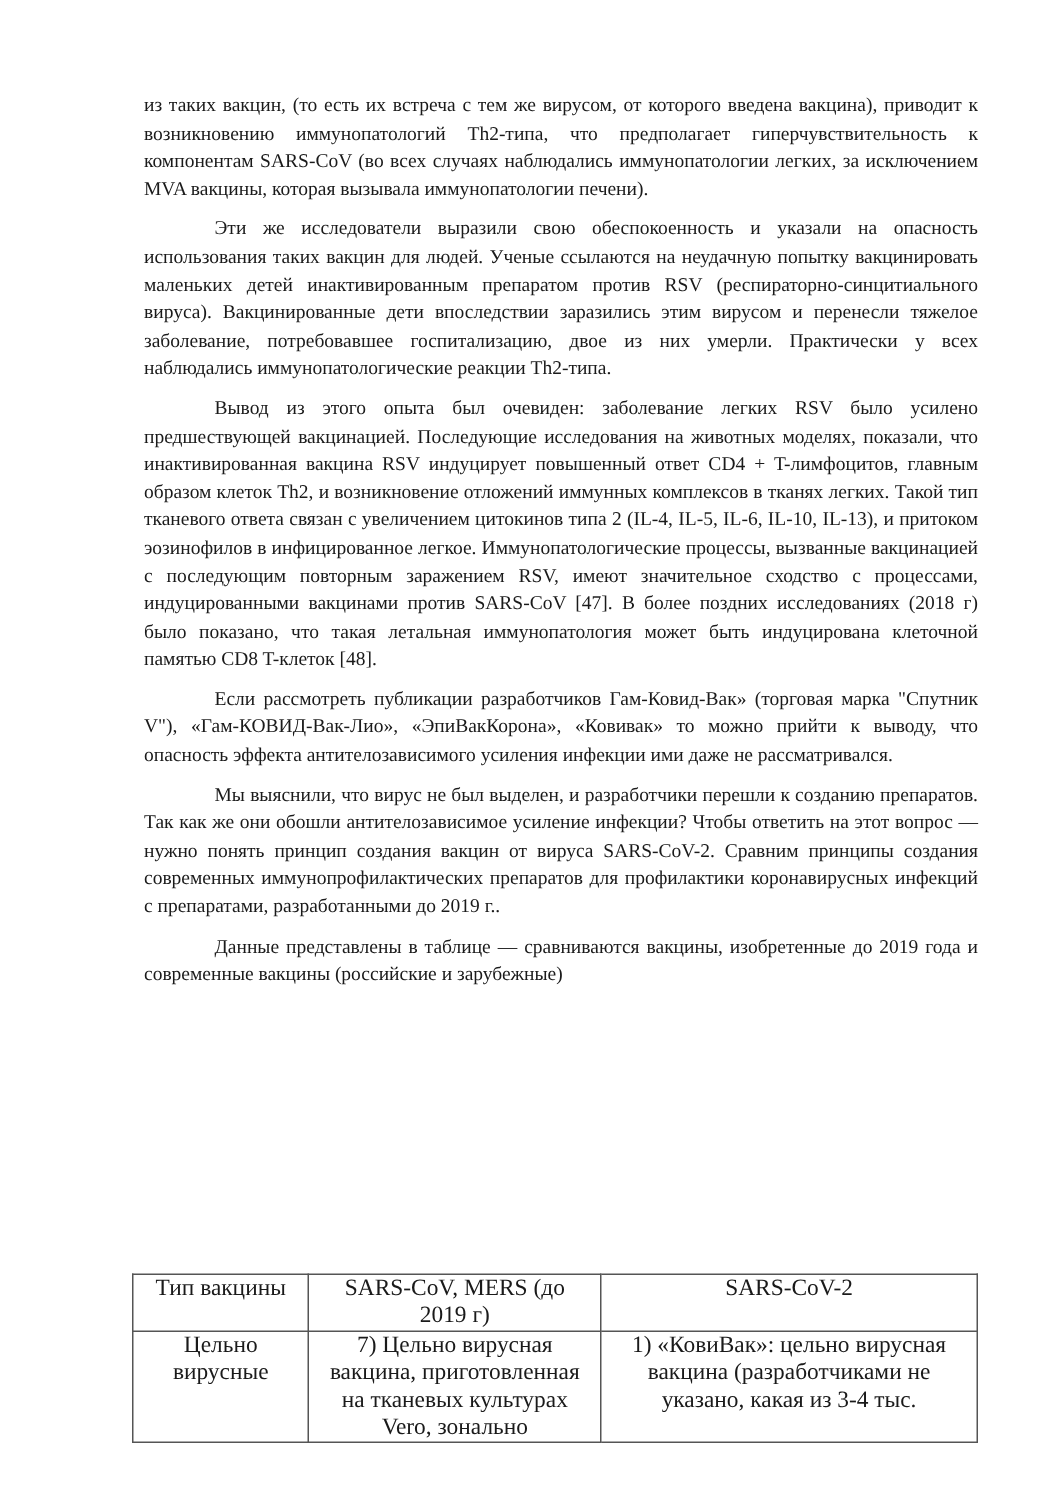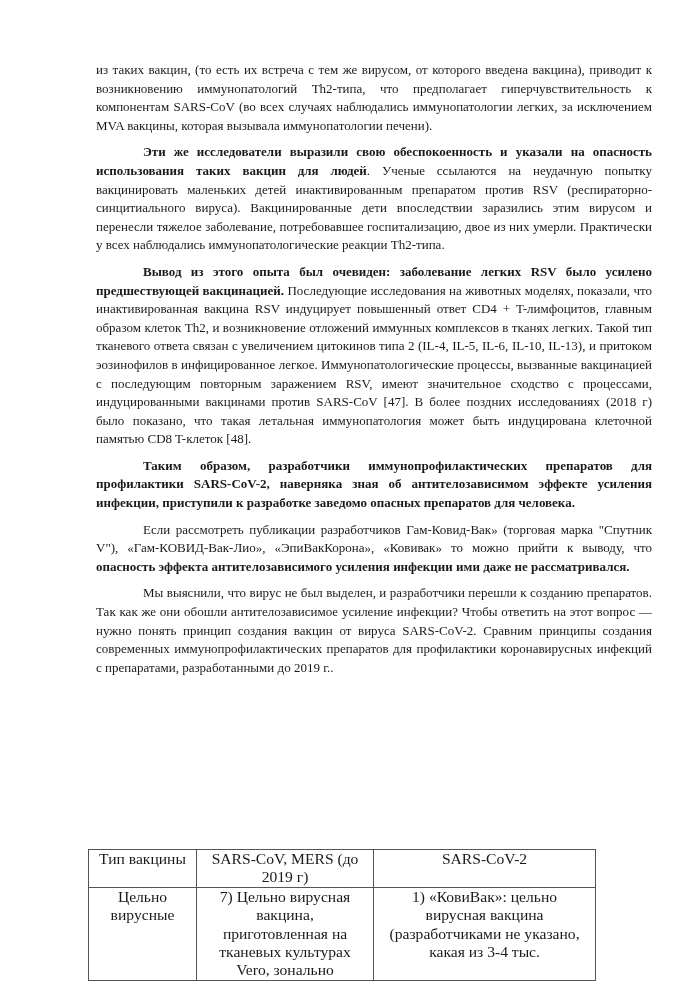--- a/index.html
+++ b/index.html
@@ -6,39 +6,39 @@
     body {
       width: 700px; height: 990px; position: relative; overflow: hidden;
       font-family: "Liberation Serif", serif; color: #1a1a1a;
     }
     .page {
       position: absolute; left: 96px; top: 61px; width: 556px;
       font-size: 13px; line-height: 18.6px;
     }
     .p { margin: 0 0 8px 0; text-align: justify; text-indent: 0; }
     .p.indent { text-indent: 47px; }
-    .b { font-weight: bold; }
+    .b { font-weight: normal; }
     .table-wrap { position: absolute; left: 88px; top: 849px; width: 564px; }
-    table { border-collapse: collapse; width: 508px; font-size: 15.6px; line-height: 18.4px; }
+    table { border-collapse: collapse; width: 564px; font-size: 15.6px; line-height: 18.4px; }
     td, th { border: 1.2px solid #555; padding: 0 6px; vertical-align: top; text-align: center; font-weight: normal; }
     th { text-align: center; }
     .c1 { width: 105px; }
     .c2 { width: 183px; }
     .c3 { width: 240px; margin-top: 12px; }
   </style>
 </head>
 <body>
 
 <div class="page" id="page">
     <p class="p"><span>из таких вакцин, (то есть их встреча с тем же вирусом, от которого введена вакцина), приводит к возникновению иммунопатологий Th2-типа, что предполагает гиперчувствительность к компонентам SARS-CoV (во всех случаях наблюдались иммунопатологии легких, за исключением MVA вакцины, которая вызывала иммунопатологии печени).</span></p>
     <p class="p indent"><span class="b">Эти же исследователи выразили свою обеспокоенность и указали на опасность использования таких вакцин для людей</span><span>. Ученые ссылаются на неудачную попытку вакцинировать маленьких детей инактивированным препаратом против RSV (респираторно-синцитиального вируса). Вакцинированные дети впоследствии заразились этим вирусом и перенесли тяжелое заболевание, потребовавшее госпитализацию, двое из них умерли. Практически у всех наблюдались иммунопатологические реакции Th2-типа.</span></p>
     <p class="p indent"><span class="b">Вывод из этого опыта был очевиден: заболевание легких RSV было усилено предшествующей вакцинацией.</span><span> Последующие исследования на животных моделях, показали, что инактивированная вакцина RSV индуцирует повышенный ответ CD4 + T-лимфоцитов, главным образом клеток Th2, и возникновение отложений иммунных комплексов в тканях легких. Такой тип тканевого ответа связан с увеличением цитокинов типа 2 (IL-4, IL-5, IL-6, IL-10, IL-13), и притоком эозинофилов в инфицированное легкое. Иммунопатологические процессы, вызванные вакцинацией с последующим повторным заражением RSV, имеют значительное сходство с процессами, индуцированными вакцинами против SARS-CoV [47]. В более поздних исследованиях (2018 г) было показано, что такая летальная иммунопатология может быть индуцирована клеточной памятью CD8 T-клеток [48].</span></p>
-    <p class="p indent"><span class="b">Таким образом, разработчики иммунопрофилактических препаратов для профилактики SARS-CoV-2, наверняка зная об антителозависимом эффекте усиления инфекции, приступили к разработке заведомо опасных препаратов для человека.</span></p>
     <p class="p indent"><span>Если рассмотреть публикации разработчиков Гам-Ковид-Вак» (торговая марка "Спутник V"), «Гам-КОВИД-Вак-Лио», «ЭпиВакКорона», «Ковивак» то можно прийти к выводу, что </span><span class="b">опасность эффекта антителозависимого усиления инфекции ими даже не рассматривался.</span></p>
     <p class="p indent"><span>Мы выяснили, что вирус не был выделен, и разработчики перешли к созданию препаратов. Так как же они обошли антителозависимое усиление инфекции? Чтобы ответить на этот вопрос — нужно понять принцип создания вакцин от вируса SARS-CoV-2. Сравним принципы создания современных иммунопрофилактических препаратов для профилактики коронавирусных инфекций с препаратами, разработанными до 2019 г..</span></p>
+    <p class="p indent"><span class="b">Данные представлены в таблице — сравниваются вакцины, изобретенные до 2019 года и современные вакцины (российские и зарубежные)</span></p>
   </div>
 
 <div class="table-wrap">
   <table>
     <thead>
       <tr>
         <th class="c1">Тип вакцины</th>
         <th class="c2">SARS-CoV, MERS (до 2019 г)</th>
         <th class="c3">SARS-CoV-2</th>
       </tr>

